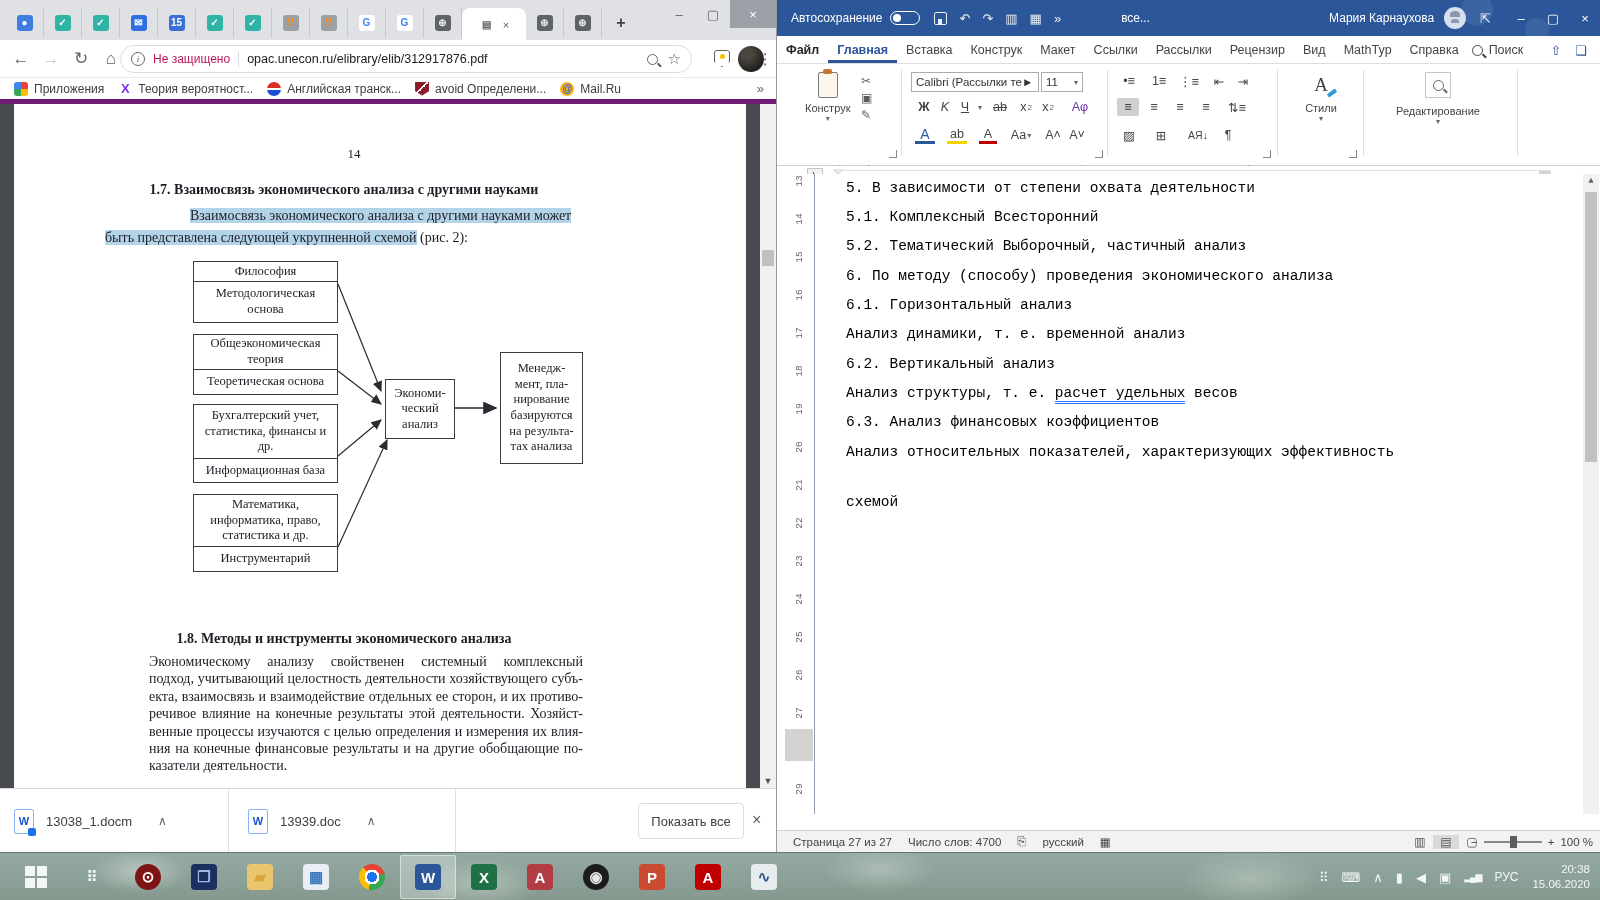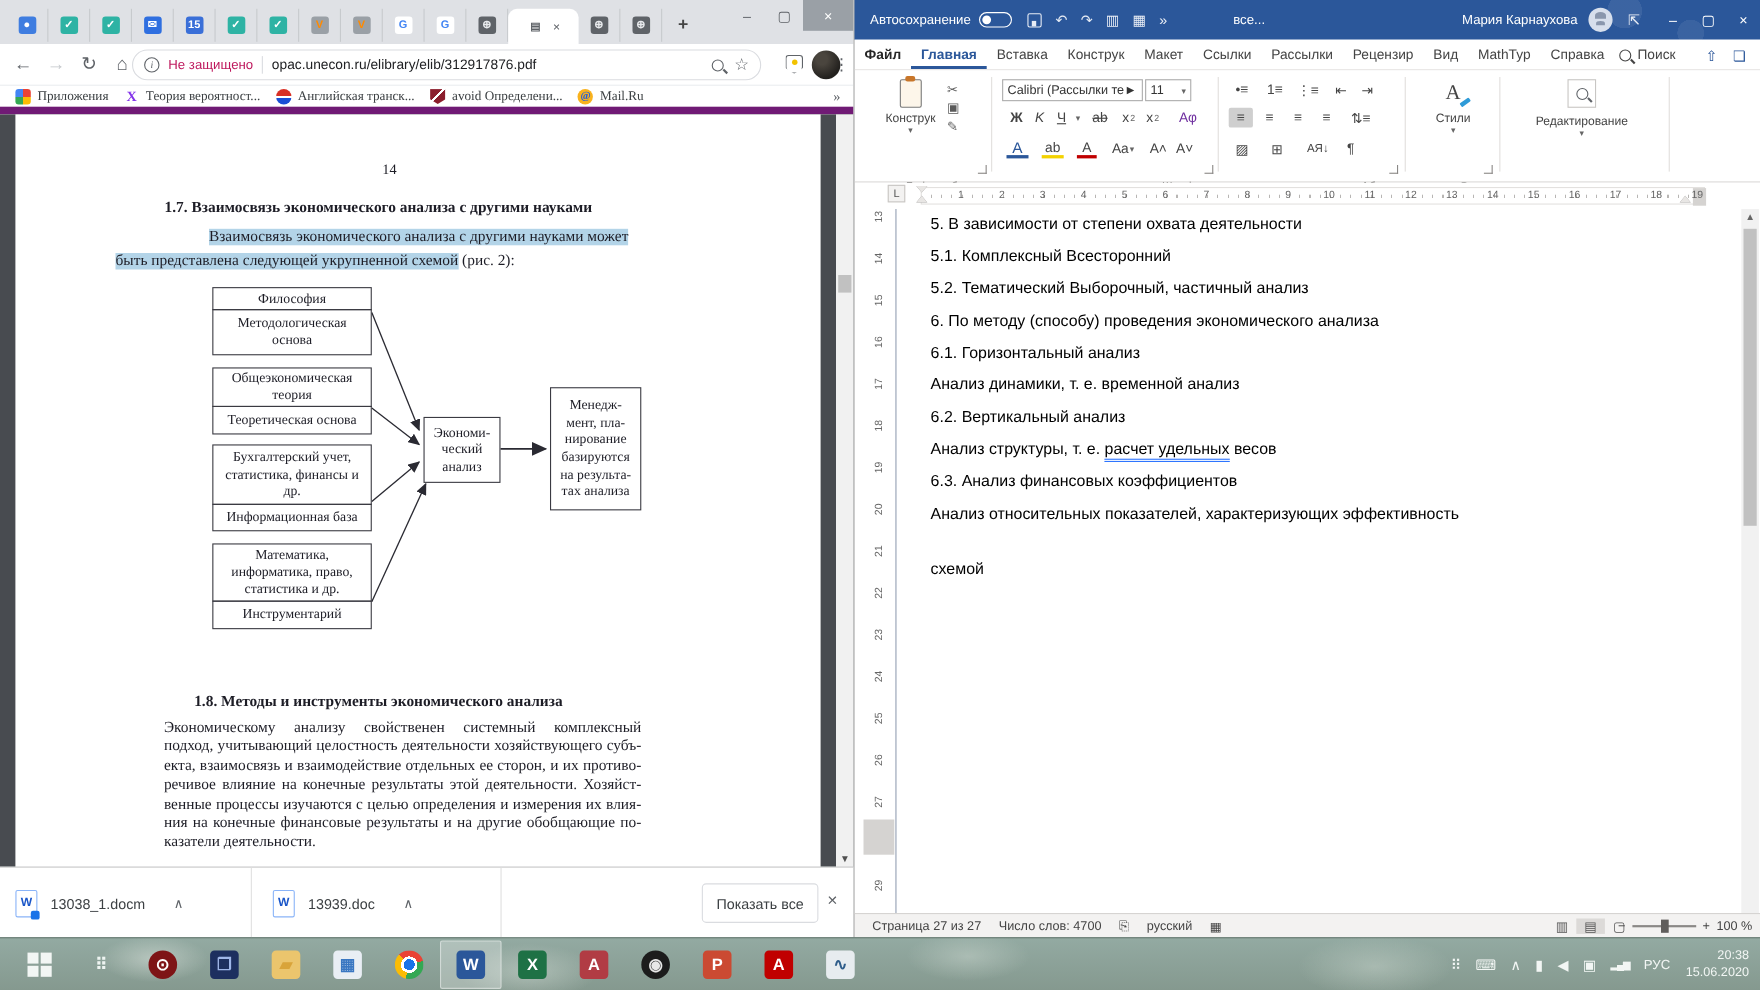--- a/index.html
+++ b/index.html
@@ -31,21 +31,21 @@
   .vsep { width:1px; height:16px; background:#dadce0; margin-right:8px; }
   .urltext { color:#202124; font-size:12.5px; white-space:nowrap; overflow:hidden; flex:1; }
   .mag { width:11px; height:11px; border:1.6px solid #5f6368; border-radius:50%; position:relative; flex:none; margin:0 10px 0 6px; }
   .mag::after { content:""; position:absolute; width:5px; height:1.6px; background:#5f6368; transform:rotate(45deg); right:-5px; bottom:-2px; }
   .star { color:#5f6368; font-size:15px; flex:none; }
   .extshield { width:16px; height:17px; background:#fff; border:1.5px solid #5f6368; border-radius:3px 3px 6px 6px; clip-path:polygon(0 0,100% 0,100% 70%,50% 100%,0 70%); position:relative; margin-left:10px; flex:none;}
   .extshield::after{content:"";position:absolute;left:4.5px;top:3px;width:5px;height:5px;border-radius:50%;background:#f2c200;}
   .avatar26 { width:26px; height:26px; border-radius:50%; background:radial-gradient(circle at 35% 30%, #4a453e 20%, #23211e 70%); margin-left:10px; flex:none; }
   .menu3 { color:#5f6368; font-size:15px; width:26px; text-align:center; }
 
-  .bookmarks { position:absolute; left:0; top:78px; width:776px; height:26px; background:#fff; display:flex; align-items:center; border-bottom:7px solid #701a75; font-size:12px; color:#3c4043;font-family:Liberation Serif, serif; }
+  .bookmarks { position:absolute; left:0; top:78px; width:776px; height:26px; background:#fff; display:flex; align-items:center; border-bottom:5px solid #701a75; font-size:12px; color:#3c4043; }
   .bmk { display:flex; align-items:center; margin-left:14px; white-space:nowrap; }
   .bmk .bico { width:14px; height:14px; margin-right:6px; flex:none; }
   .bico-grid { border-radius:3px; background:conic-gradient(#ea4335 0 25%, #fbbc05 0 50%, #34a853 0 75%, #4285f4 0); }
   .bico-x { display:flex; align-items:center; justify-content:center; color:#8333ea; font-weight:bold; font-size:13px; }
   .bico-circ { border-radius:50%; background:linear-gradient(180deg,#d93025 44%,#ffffff 44% 56%,#1a4fd6 56%); }
   .bico-crest { background:linear-gradient(135deg,#8b1d2c 40%,#ffffff 40% 50%,#8b1d2c 50% 90%,#ffffff 90%); clip-path:polygon(0 0,100% 0,100% 70%,50% 100%,0 70%); }
   .bico-at { border-radius:50%; background:#f9b21d; color:#1d5be0; font-weight:bold; font-size:10px; display:flex; align-items:center; justify-content:center; }
   .bmk-more { margin-left:auto; margin-right:12px; color:#5f6368; font-size:13px; }
 
   
@@ -122,21 +122,21 @@
   .lbox { position:absolute; left:30px; top:2px; width:16px; height:16px; background:#f3f2f1; border:1px solid #c8c6c4; color:#555; font-size:10px; display:flex; align-items:center; justify-content:center; }
   .hrulerband { position:absolute; left:60px; top:4px; width:713px; height:16px; background:#ffffff; border:1px solid #e3e1df;
      background-image:repeating-linear-gradient(90deg, transparent 0 8.3px, #b8b6b4 8.3px 9.3px); background-size:100% 3px; background-position:0 center; background-repeat:no-repeat; }
   .hrgray { position:absolute; left:701px; top:0; width:12px; height:16px; background:#d5d3d1; }
   .hrnums { position:absolute; left:78px; top:4px; display:flex; height:16px; }
   .hrn { width:37.2px; text-align:center; font-size:9.5px; color:#666; line-height:16px; background:transparent; }
   .indtop { position:absolute; left:56px; top:3px; width:0; height:0; border-left:5px solid transparent; border-right:5px solid transparent; border-top:6px solid #e8e6e4; filter:drop-shadow(0 0 0.5px #888); }
   .indbot { position:absolute; left:56px; top:12px; width:0; height:0; border-left:5px solid transparent; border-right:5px solid transparent; border-bottom:6px solid #e8e6e4; filter:drop-shadow(0 0 0.5px #888); }
   .indright { position:absolute; left:750px; top:12px; width:0; height:0; border-left:5px solid transparent; border-right:5px solid transparent; border-bottom:6px solid #e8e6e4; filter:drop-shadow(0 0 0.5px #888); }
 
-  .wdoc { position:absolute; left:0; top:190px; width:824px; height:640px; background:#fff; overflow:hidden; }
+  .wdoc { position:absolute; left:0; top:174px; width:824px; height:640px; background:#fff; overflow:hidden;font-family:Liberation Mono, monospace; }
   .vruler { position:absolute; left:8px; top:-12px; width:28px; display:flex; flex-direction:column; }
   .vrn { height:38px; display:flex; align-items:center; justify-content:center; font-size:9.5px; color:#666; transform:rotate(-90deg); }
   .vgray { position:absolute; left:8px; top:555px; width:28px; height:32px; background:#d5d3d1; }
   .pageedge { position:absolute; left:37px; top:0; width:1px; height:640px; background:#93a0b4; }
   .dline { position:absolute; left:69px; white-space:nowrap; font-size:14.5px; color:#000; }
   .gram { border-bottom:3px double #2e75ff; }
   .wsb { position:absolute; right:2px; top:0; width:16px; height:640px; background:#f1f1f1; }
   .wsb .up { display:block; text-align:center; color:#666; font-size:9px; padding-top:2px; }
   .wsb-thumb { position:absolute; left:2px; top:18px; width:12px; height:270px; background:#c1c1c1; }
 

